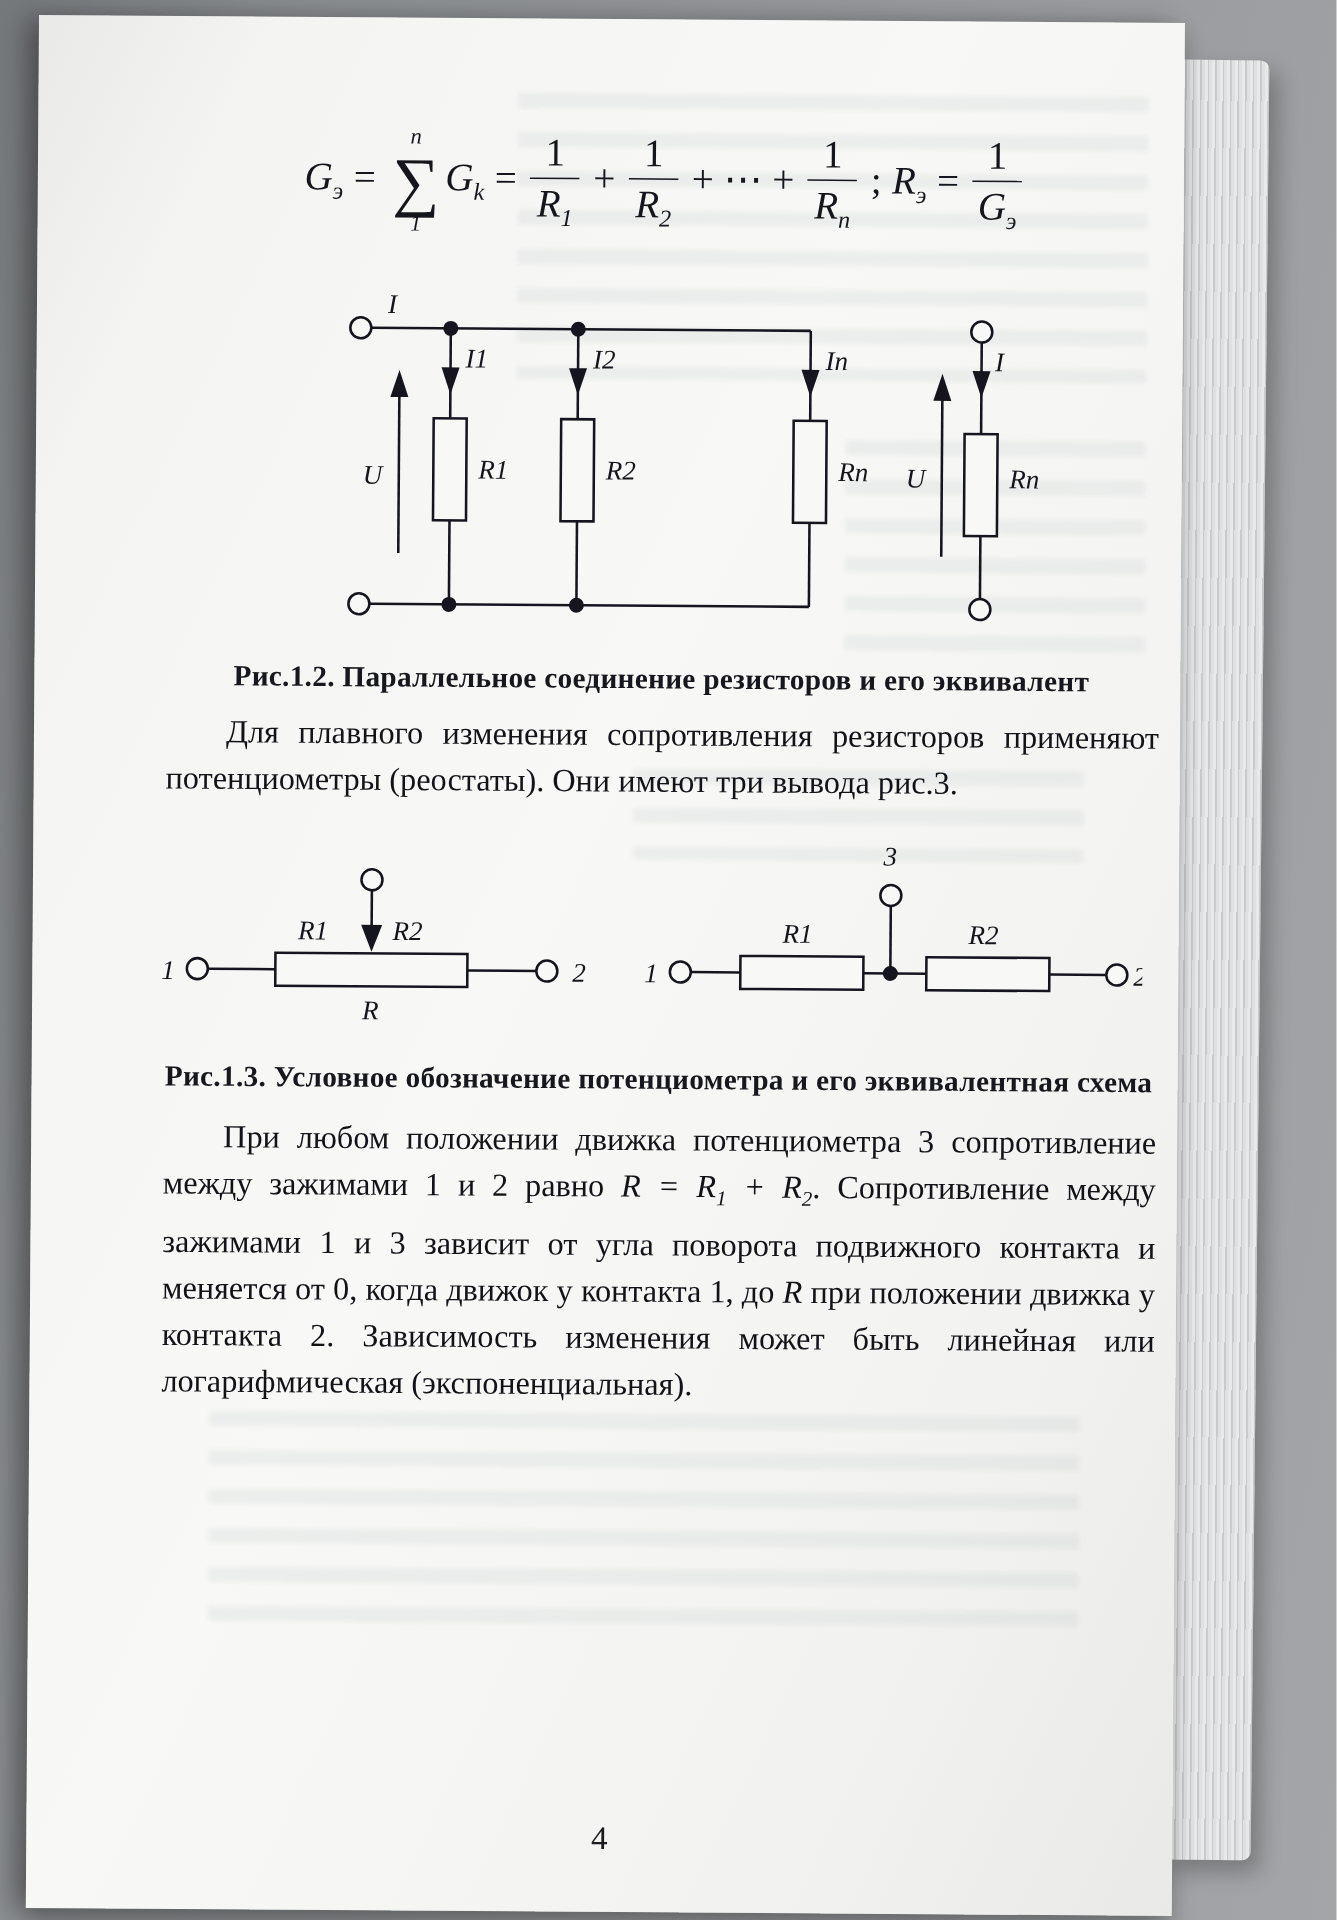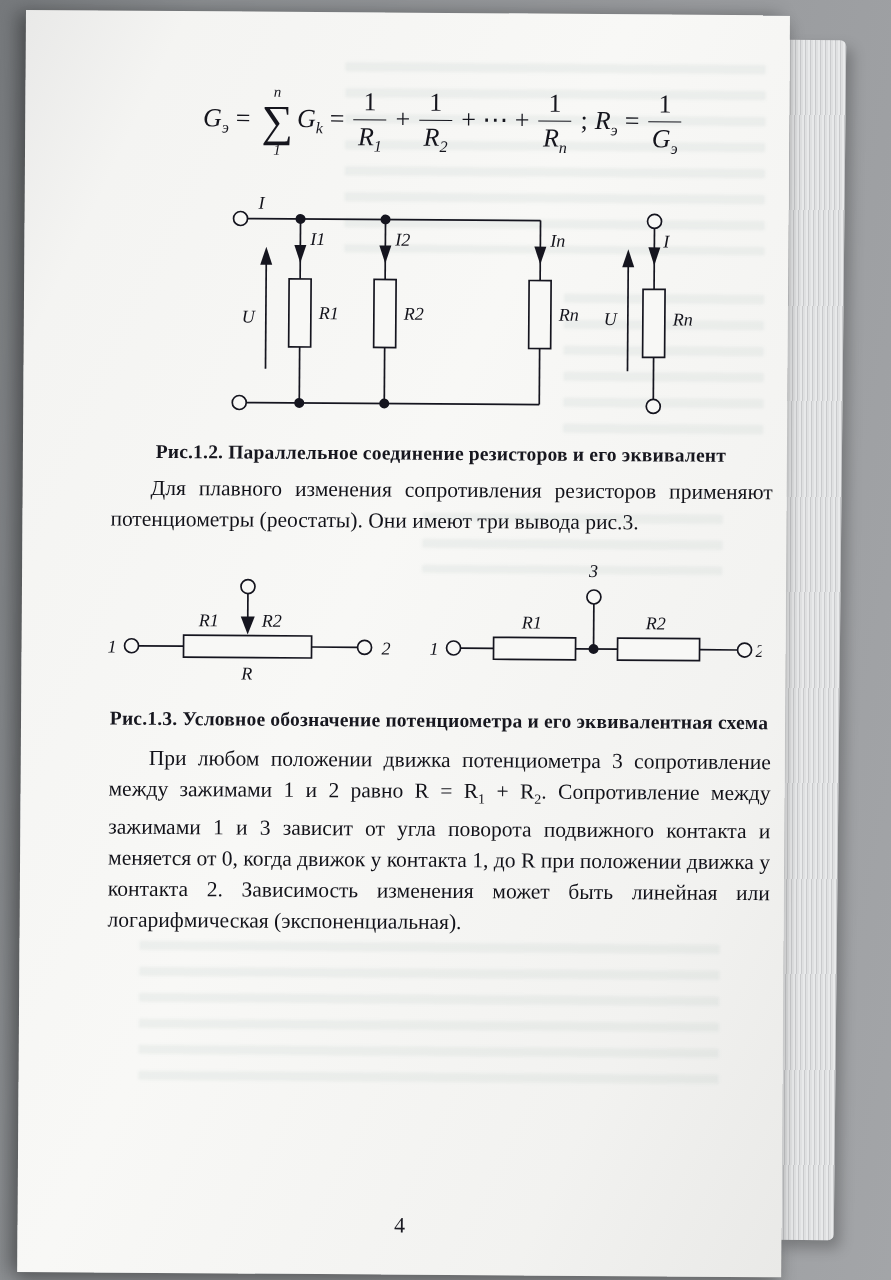--- a/index.html
+++ b/index.html
@@ -56,21 +56,21 @@
     position:absolute;left:60px;width:716px;text-align:center;
     font-weight:bold;font-size:19.5px;color:#17171f;letter-spacing:0.2px;
   }
 
   
   .para{
     position:absolute;left:88px;width:662px;
     font-size:21.5px;line-height:31px;color:#121219;
     text-align:justify;text-indent:40px;
   }
-  .imath{margin-top:40px;}
+  .imath{font-style:italic;margin-top:40px;}
   .imath sub{font-size:0.65em;}
 
   .pagenum{
     position:absolute;left:0;width:764px;top:1200px;text-align:center;
     font-size:22px;color:#1a1a22;
   }
 </style>
 </head>
 <body>
 

